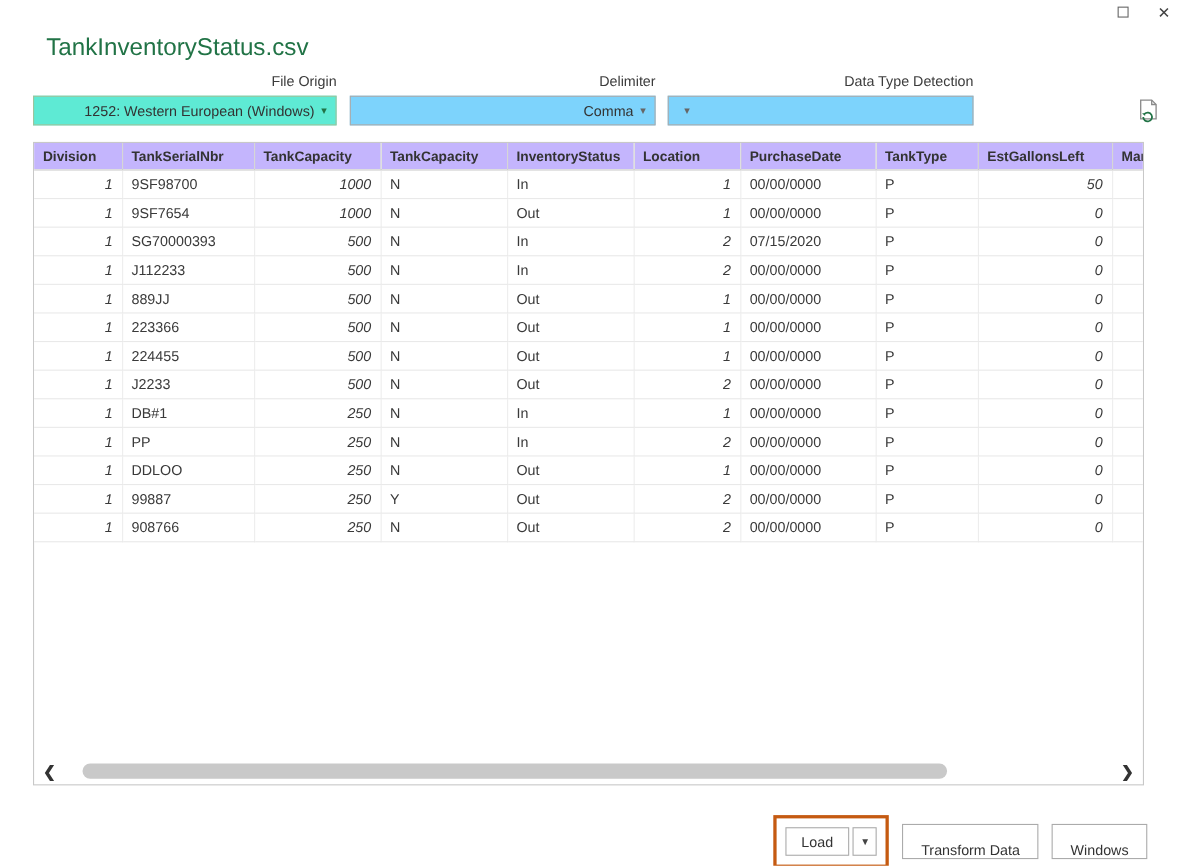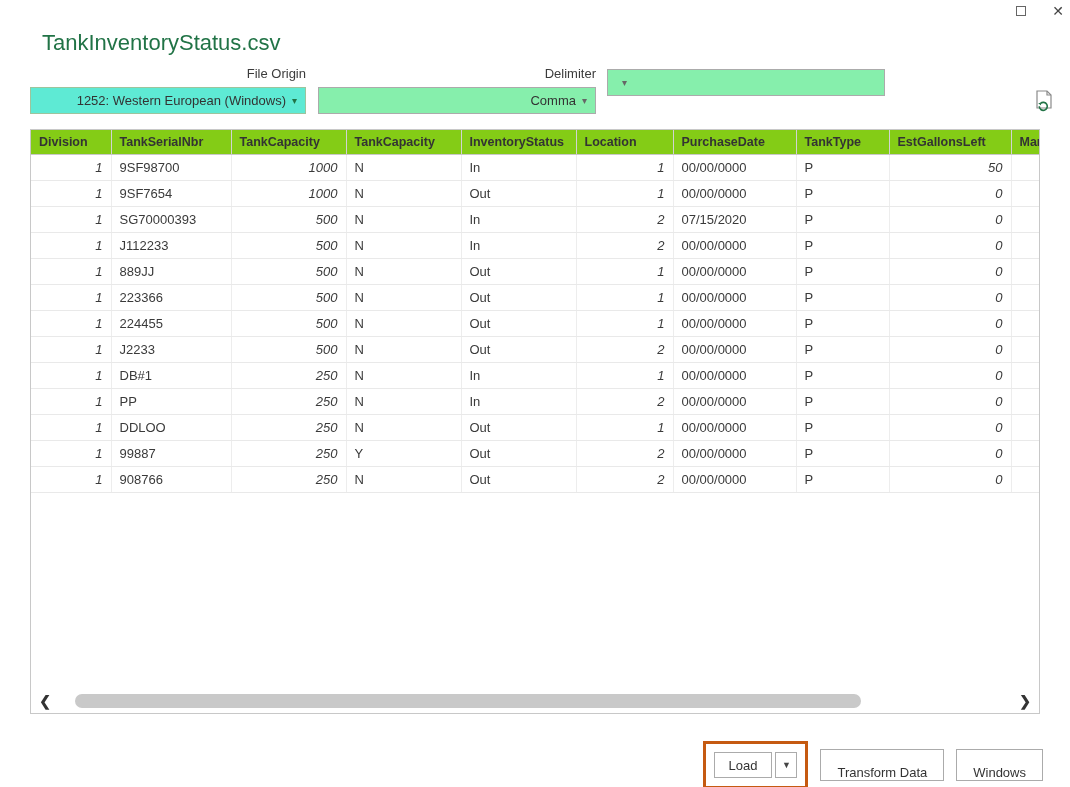--- a/index.html
+++ b/index.html
@@ -11,34 +11,34 @@
   .maximize-box { display: inline-block; width: 10px; height: 10px; border: 1px solid #666; cursor: pointer; }
   .close-glyph { font-size: 14px; color: #444; cursor: pointer; line-height: 1; }
 
   
   .page-title { position: absolute; left: 42px; top: 30px; font-size: 22px; font-weight: 400; color: #217346; }
 
   
   .controls-row { position: absolute; left: 30px; right: 0; top: 66px; height: 52px; text-align: right; }
   .control { position: absolute; top: 0; }
   .control-label { font-size: 13px; color: #3b3b3b; display: block; height: 18px; }
-  .select-box { margin-top: 3px; height: 27px; border: 1px solid #ababab; background: #86efac; display: flex; align-items: center; padding: 0 8px; font-size: 13px; color: #333; cursor: pointer; }
+  .select-box { margin-top: 3px; height: 27px; border: 1px solid #ababab; background: #7dd3fc; display: flex; align-items: center; padding: 0 8px; font-size: 13px; color: #333; cursor: pointer; }
   .select-box .select-value { flex: 1; white-space: nowrap; overflow: hidden; }
   .select-box .dd-arrow { font-size: 10px; color: #666; margin-left: 6px; }
   .ctl-file-origin { left: 0; width: 276px; }
   .ctl-file-origin .select-box { background: #5eead4; border-color: #9dc49d; }
   .ctl-file-origin .dd-arrow { color: #217346; }
   .ctl-delimiter { left: 288px; width: 278px; }
   .ctl-datatype { left: 577px; width: 278px; }
   .refresh-wrap { position: absolute; right: 16px; top: 24px; width: 20px; height: 22px; cursor: pointer; }
 
   
   .table-wrap { position: absolute; left: 30px; top: 129px; width: 1010px; height: 585px; border: 1px solid #c8c8c8; background: #fff; overflow: hidden; }
   table { border-collapse: collapse; table-layout: fixed; width: 1008px; }
-  th { background: #84cc16; font-size: 12.5px; font-weight: bold; color: #333; text-align: left; padding: 4px 8px; height: 24px; border-right: 1px solid #d2d2d2; border-bottom: 1px solid #c8c8c8; white-space: nowrap; overflow: hidden; }
+  th { background: #c4b5fd; font-size: 12.5px; font-weight: bold; color: #333; text-align: left; padding: 4px 8px; height: 24px; border-right: 1px solid #d2d2d2; border-bottom: 1px solid #c8c8c8; white-space: nowrap; overflow: hidden; }
   th:last-child { border-right: none; }
   td { font-size: 13px; color: #3a3a3a; padding: 3px 8px; height: 26px; border-right: 1px solid #ededed; border-bottom: 1px solid #e9e9e9; white-space: nowrap; overflow: hidden; background: #fff; }
   td:last-child { border-right: none; }
   td.num { font-style: italic; text-align: right; }
 
   
   .hscroll { position: absolute; left: 3px; right: 3px; bottom: 3px; height: 18px; display: flex; align-items: center; }
   .scroll-arrow { width: 22px; text-align: center; font-size: 14px; font-weight: bold; color: #333; cursor: pointer; user-select: none; line-height: 18px; }
   .scroll-track { flex: 1; position: relative; height: 14px; }
   .scroll-thumb { position: absolute; left: 2%; width: 82%; top: 0; height: 14px; background: #c9c9c9; border-radius: 7px; cursor: pointer; }
@@ -74,20 +74,21 @@
 
     <div class="control ctl-delimiter">
       <span class="control-label">Delimiter</span>
       <div class="select-box">
         <span class="select-value">Comma</span>
         <span class="dd-arrow">▾</span>
       </div>
     </div>
 
     <div class="control ctl-datatype">
+      <span class="control-label">Data Type Detection</span>
       <div class="select-box">
         <span class="dd-arrow">▾</span>
       </div>
     </div>
 
     <div class="refresh-wrap">
       <svg width="20" height="22" viewBox="0 0 20 22">
         <path d="M3 1 h10 l4 4 v13 h-14 z" fill="none" stroke="#8a8a8a" stroke-width="1.2"></path>
         <path d="M13 1 v4 h4" fill="none" stroke="#8a8a8a" stroke-width="1.2"></path>
         <path d="M6.5 13.5 a4 4 0 1 1 -1.2 2.8" fill="none" stroke="#217346" stroke-width="1.6"></path>

